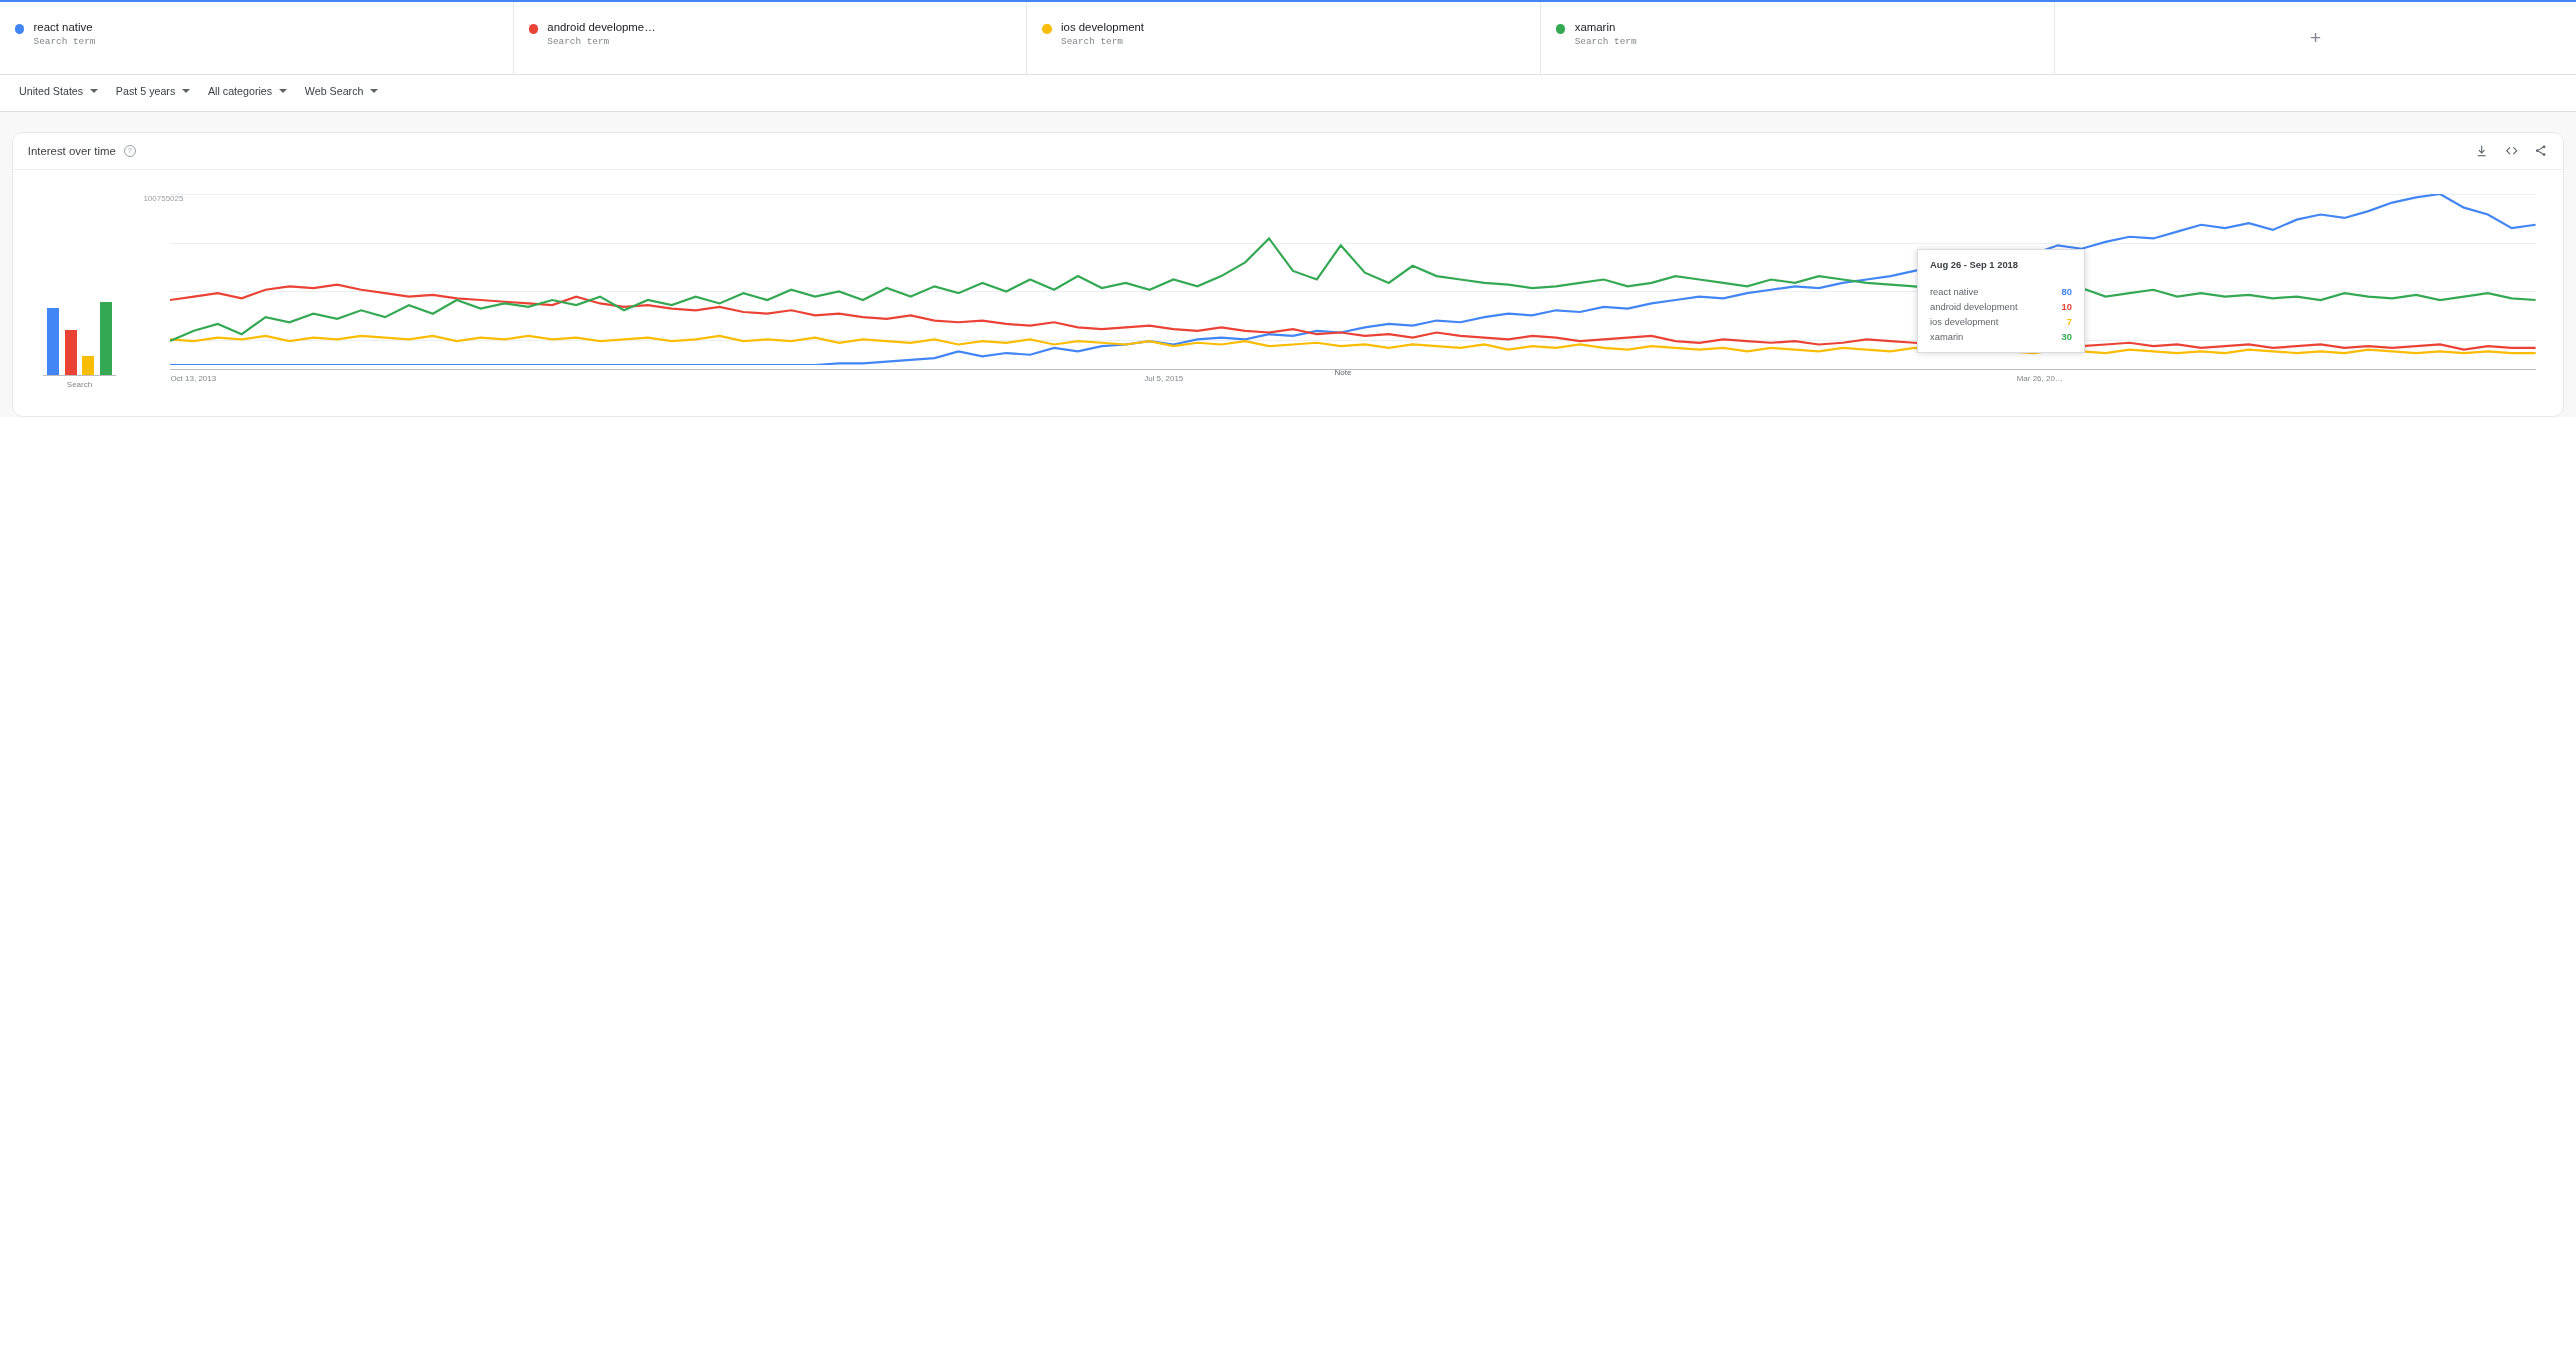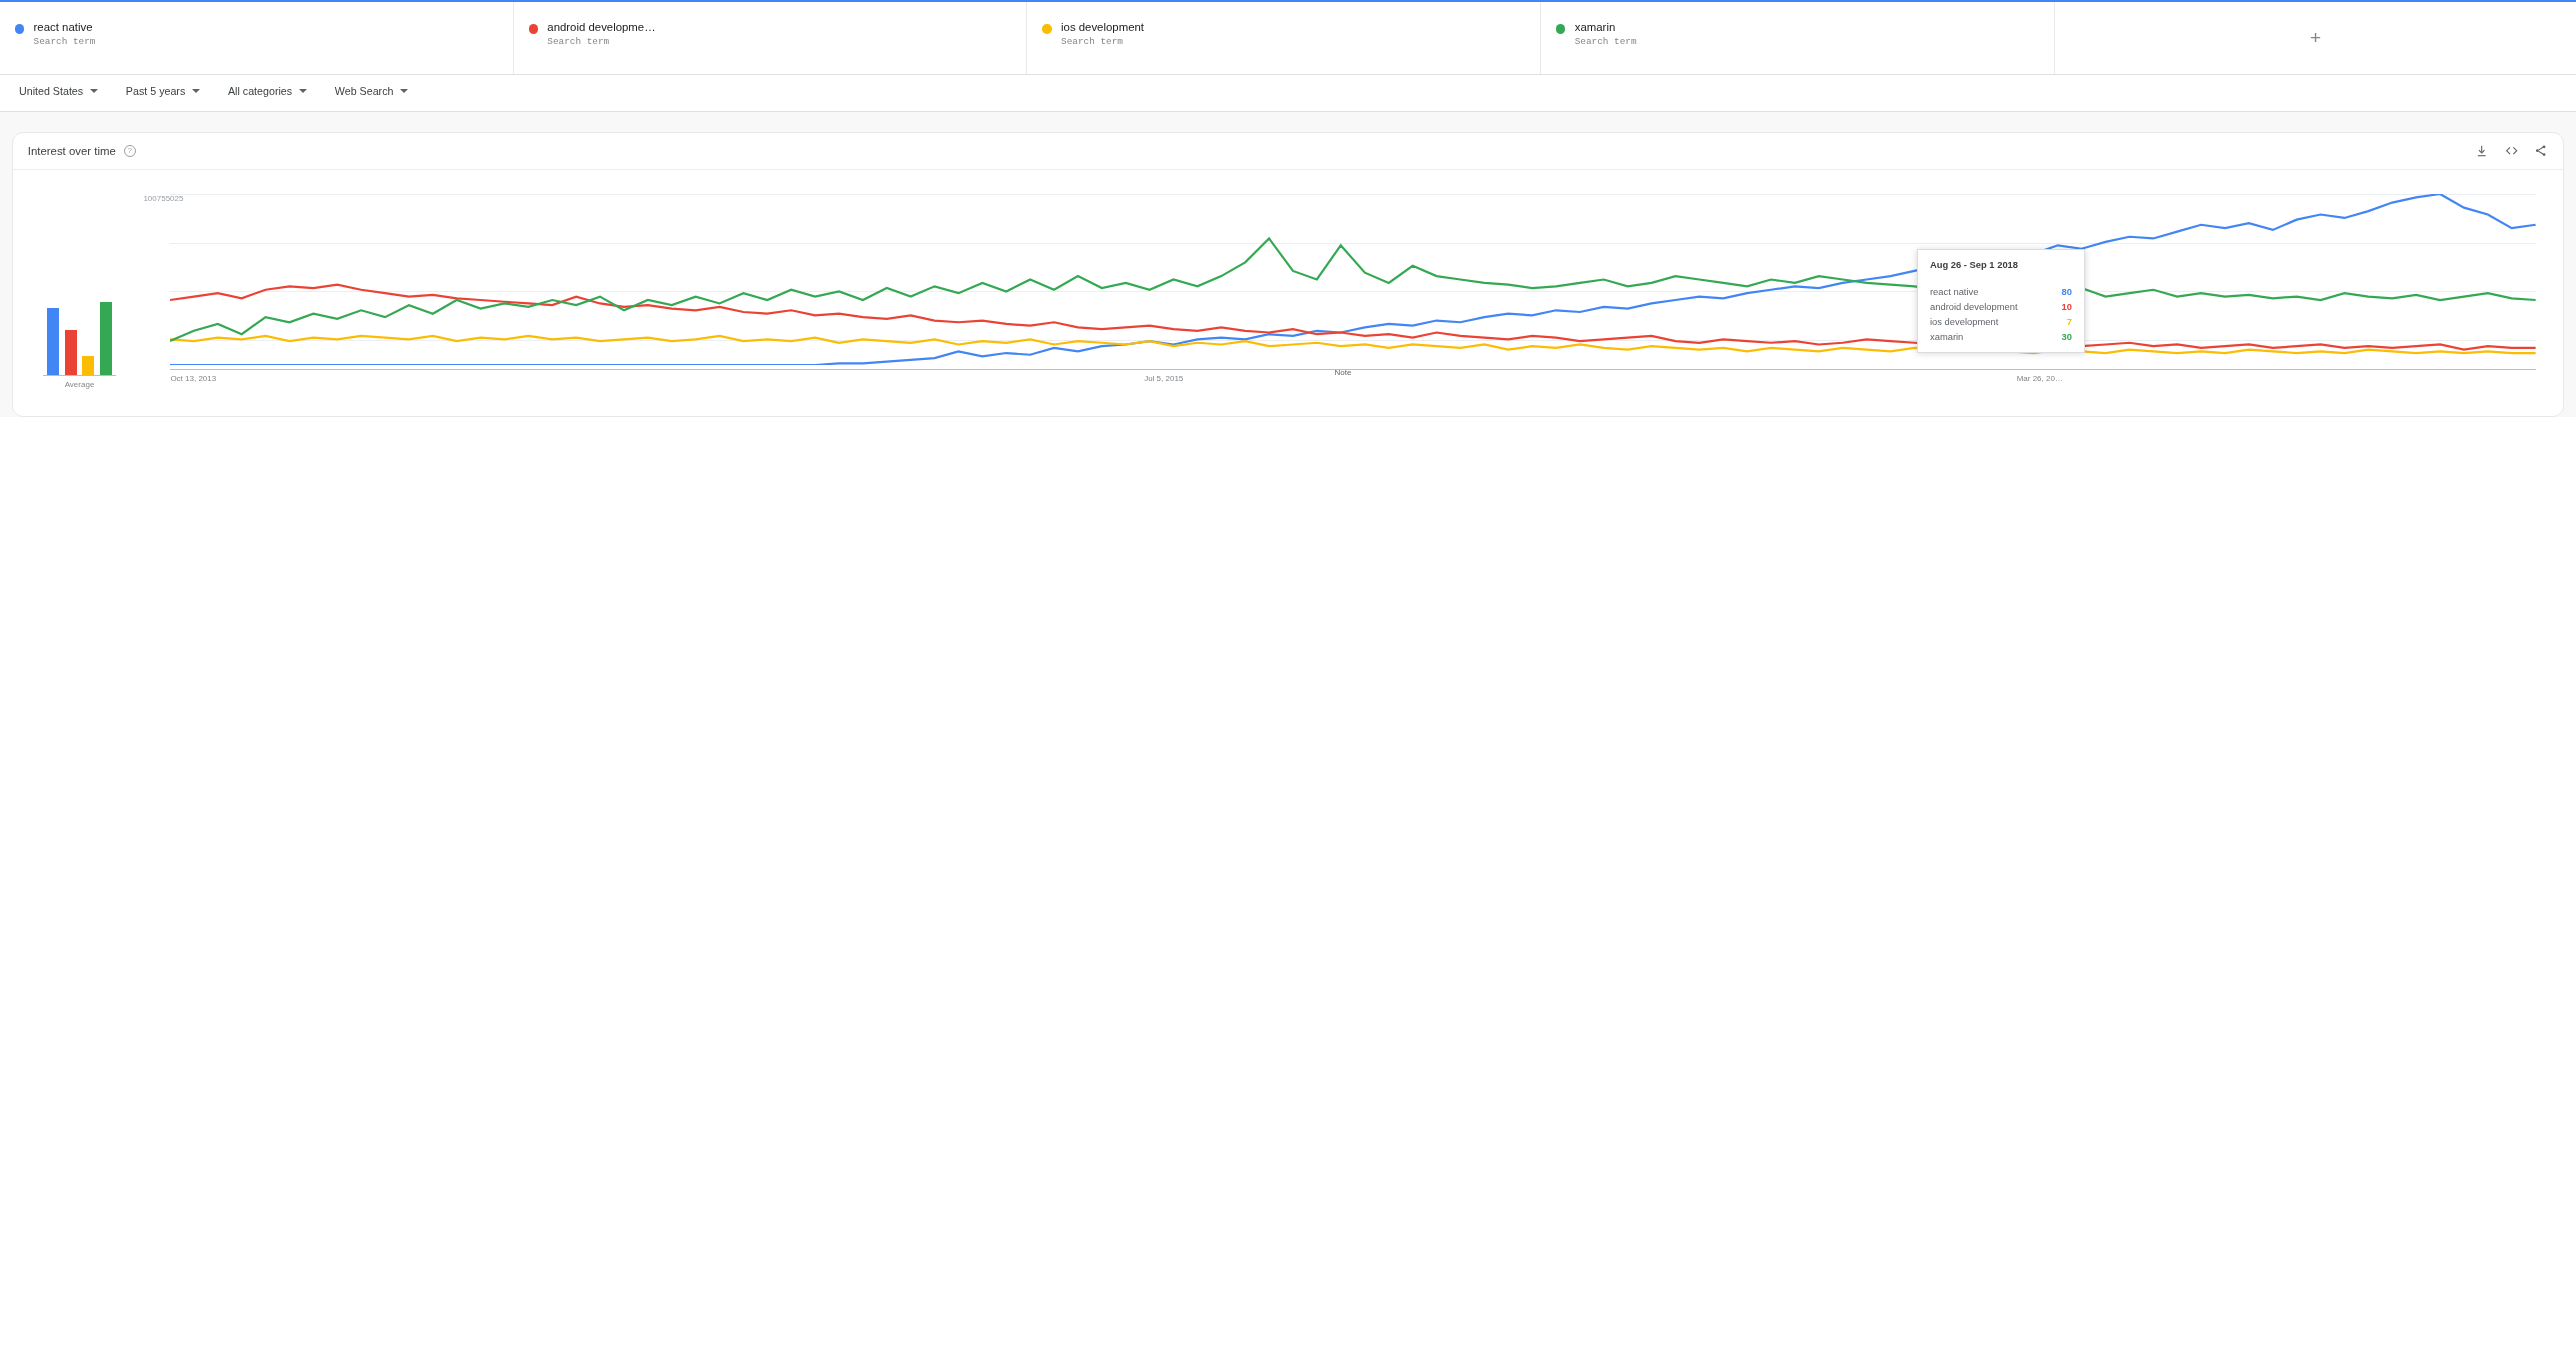--- a/index.html
+++ b/index.html
@@ -41,21 +41,21 @@
     display: flex;
     align-items: center;
     justify-content: center;
     padding: 19px;
   }
   .plus {
     font-size: 19px; color: #80868b; font-weight: 300;
   }
   .filters-row {
     display: flex;
-    gap: 28px;
+    gap: 18px;
     padding: 10.7px 19px 13.4px 19px;
     border-bottom: 0.7px solid #e0e0e0;
     background: #fff;
     box-shadow: 0 1.3px 1.3px -1.3px rgba(0,0,0,0.15);
   }
   .filter {
     display: flex; align-items: center; gap: 6.7px;
     font-size: 10.7px; color: #3c4043; cursor: pointer;
     font-weight: 500;
   }
@@ -251,21 +251,21 @@
     </div>
 
     <div class="chart-area">
       <div class="avg-block">
         <div class="avg-bars" id="avg-bars">
             <div style="background: rgb(66, 133, 244); height: 92.3077%;"></div>
             <div style="background: rgb(234, 67, 53); height: 61.5385%;"></div>
             <div style="background: rgb(251, 188, 4); height: 25.641%;"></div>
             <div style="background: rgb(52, 168, 83); height: 100%;"></div>
           </div>
-        <span class="avg-label">Average</span>
+        <span class="avg-label">Search</span>
       </div>
 
       <div class="plot">
         <div class="yaxis">
           <span>100</span>
           <span>75</span>
           <span>50</span>
           <span>25</span>
         </div>
         <div class="grid-line" style="top:0%"></div>

